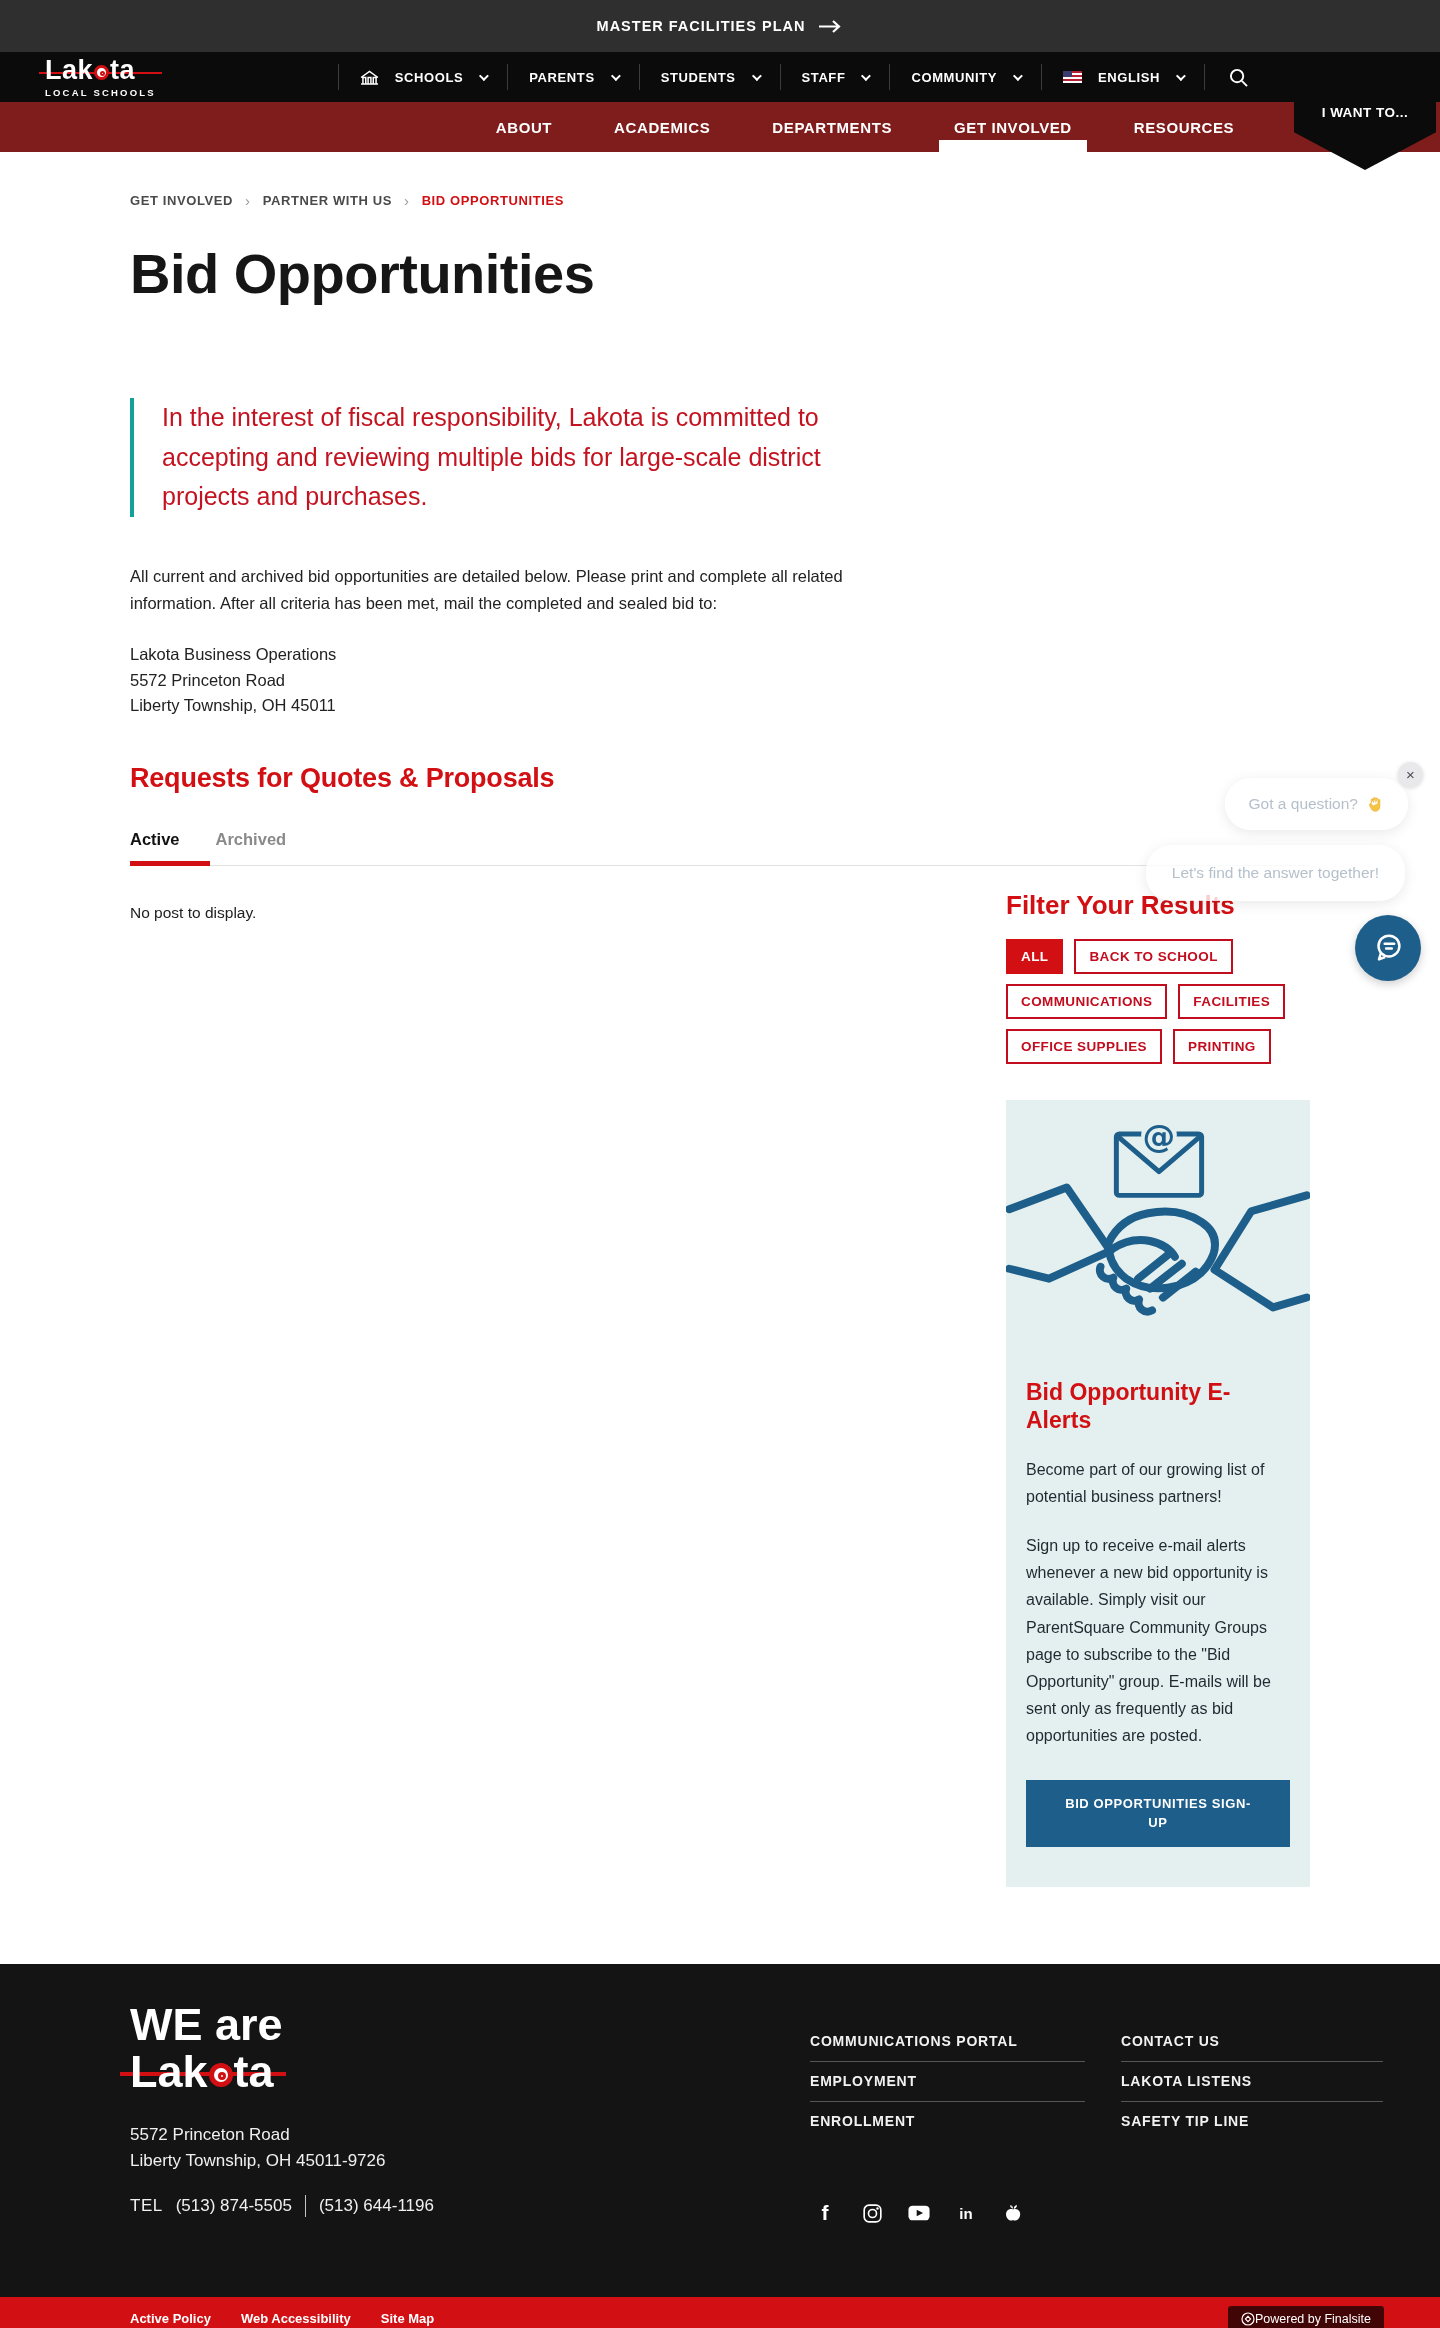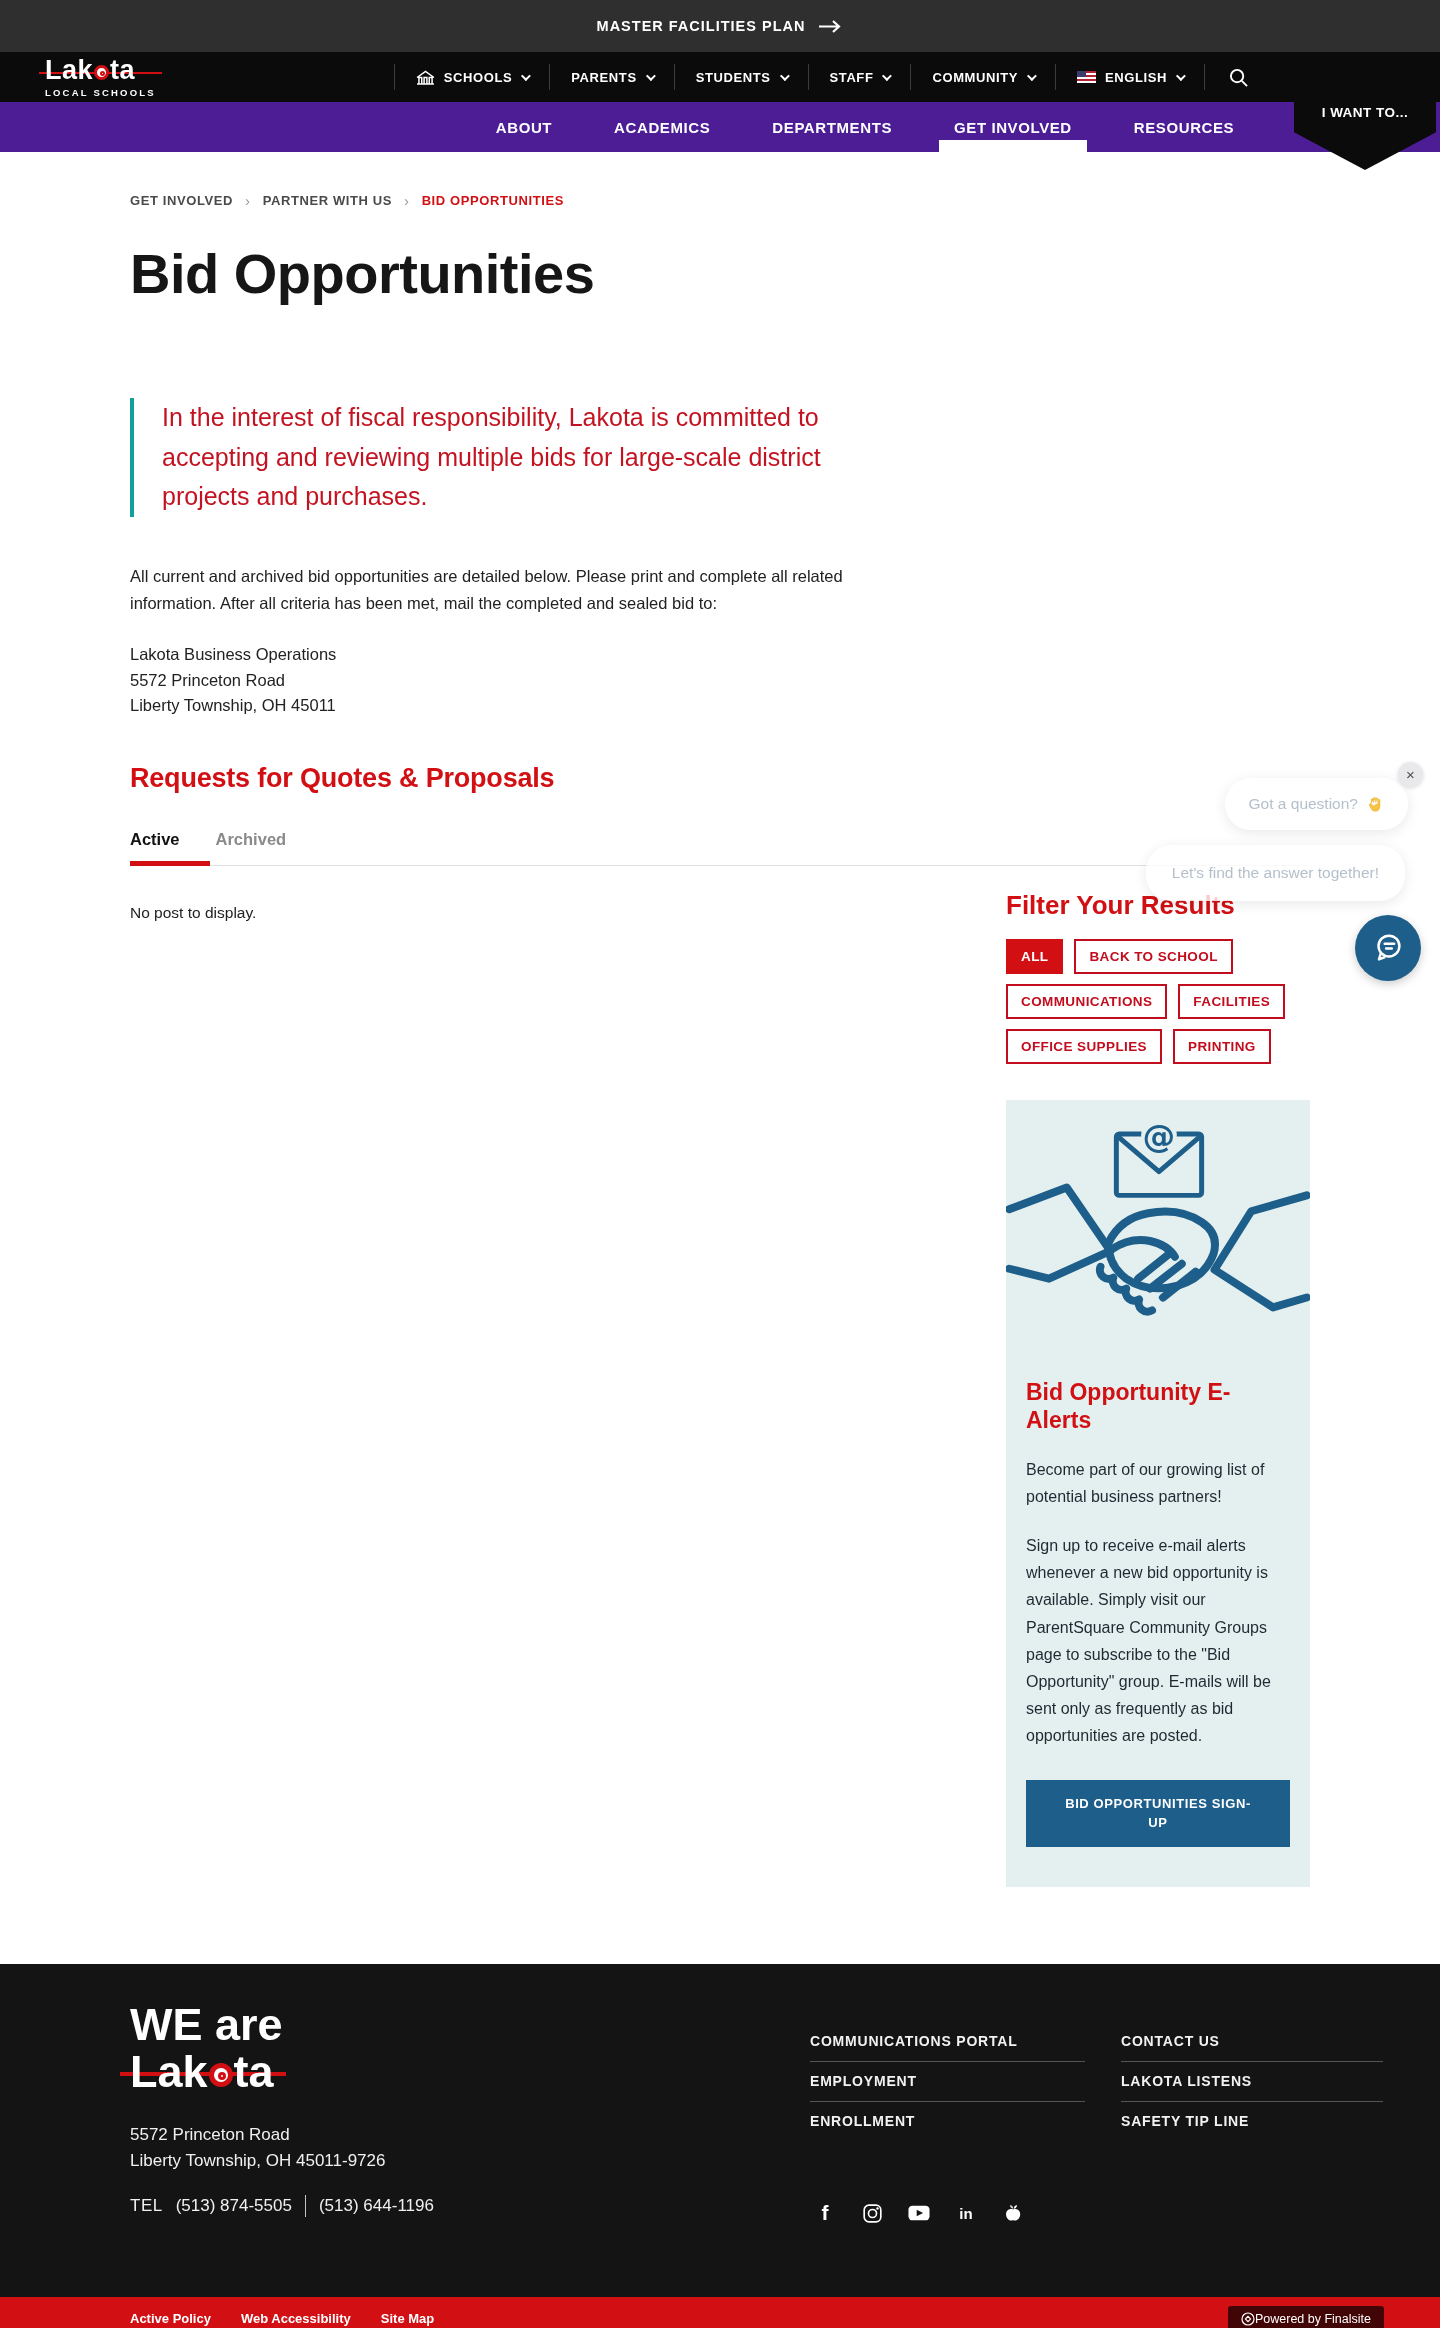--- a/index.html
+++ b/index.html
@@ -14,33 +14,33 @@
   
   .hdr { height:50px; background:#0b0b0b; display:flex; align-items:center; padding-left:45px; position:relative; }
   .logo { display:flex; flex-direction:column; color:#fff; text-decoration:none; cursor:pointer; }
   .logo-word { font-size:27px; font-weight:bold; letter-spacing:.5px; line-height:1; position:relative; display:inline-block; }
   .logo-word::before { content:""; position:absolute; left:-6px; right:-6px; top:58%; height:2px; background:#d21014; }
   .logo-word span { position:relative; }
   .swirl { display:inline-block; width:15px; height:15px; background:#fff; border:3px solid #d21014; border-radius:50%; position:relative; top:1px; margin:0 1px; }
   .swirl i { position:absolute; left:3px; top:3px; width:5px; height:5px; border:2px solid #d21014; border-radius:50%; display:block; }
   .logo-tag { font-size:9.5px; font-weight:bold; letter-spacing:2.2px; margin-top:3px; align-self:center; }
   .hnav { margin-left:auto; margin-right:168px; display:flex; align-items:center; height:100%; }
-  .hnav-item { display:flex; align-items:center; gap:9px; color:#fff; font-size:13px; font-weight:bold; letter-spacing:.6px; padding:0 21px; height:26px; border-left:1px solid #3c3c3c; cursor:pointer; text-decoration:none; white-space:nowrap; }
+  .hnav-item { display:flex; align-items:center; gap:16px; color:#fff; font-size:13px; font-weight:bold; letter-spacing:.6px; padding:0 21px; height:26px; border-left:1px solid #3c3c3c; cursor:pointer; text-decoration:none; white-space:nowrap; }
   .hnav-item:first-child { border-left:1px solid #3c3c3c; }
   .chev { width:7px; height:7px; border-right:2px solid #fff; border-bottom:2px solid #fff; transform:rotate(45deg) translateY(-2px); display:inline-block; }
   .bld-icon { width:19px; height:15px; }
   .flag { width:19px; height:12px; background:repeating-linear-gradient(#b22234 0 2px, #fff 2px 4px); position:relative; display:inline-block; }
   .flag::after { content:""; position:absolute; left:0; top:0; width:9px; height:6px; background:#3c3b6e; }
   .search-item { padding:0 24px; }
   .search-icon { width:19px; height:19px; }
   .ribbon { position:absolute; top:0; right:4px; width:142px; height:118px; background:#0b0b0b; clip-path:polygon(0 0,100% 0,100% 68%,50% 100%,0 68%); z-index:6; display:flex; justify-content:center; cursor:pointer; text-decoration:none; }
   .ribbon span { color:#fff; font-size:13.5px; font-weight:bold; letter-spacing:.5px; margin-top:53px; }
 
   
-  .rnav { height:50px; background:#4c1d95; display:flex; justify-content:center; align-items:stretch; transform:none; position:relative; }
+  .rnav { height:50px; background:#7f1d1d; display:flex; justify-content:center; align-items:stretch; transform:none; position:relative; }
   .rnav-inner { display:flex; margin-left:290px; }
   .rnav-item { position:relative; display:flex; align-items:center; padding:0 31px; color:#fff; font-size:15px; font-weight:bold; letter-spacing:.6px; text-decoration:none; cursor:pointer; }
   .rnav-item.active::after { content:""; position:absolute; left:16px; right:16px; bottom:0; height:12px; background:#fff; }
 
   
   .content { height:1812px; padding:40px 130px 0 130px; position:relative; }
   .bc { display:flex; align-items:center; gap:12px; font-size:13px; font-weight:bold; letter-spacing:.6px; color:#4a4a4a; }
   .bc a { color:#4a4a4a; text-decoration:none; cursor:pointer; }
   .bc .bc-sep { color:#9a9a9a; font-size:15px; font-weight:normal; }
   .bc a.cur { color:#d21014; }

